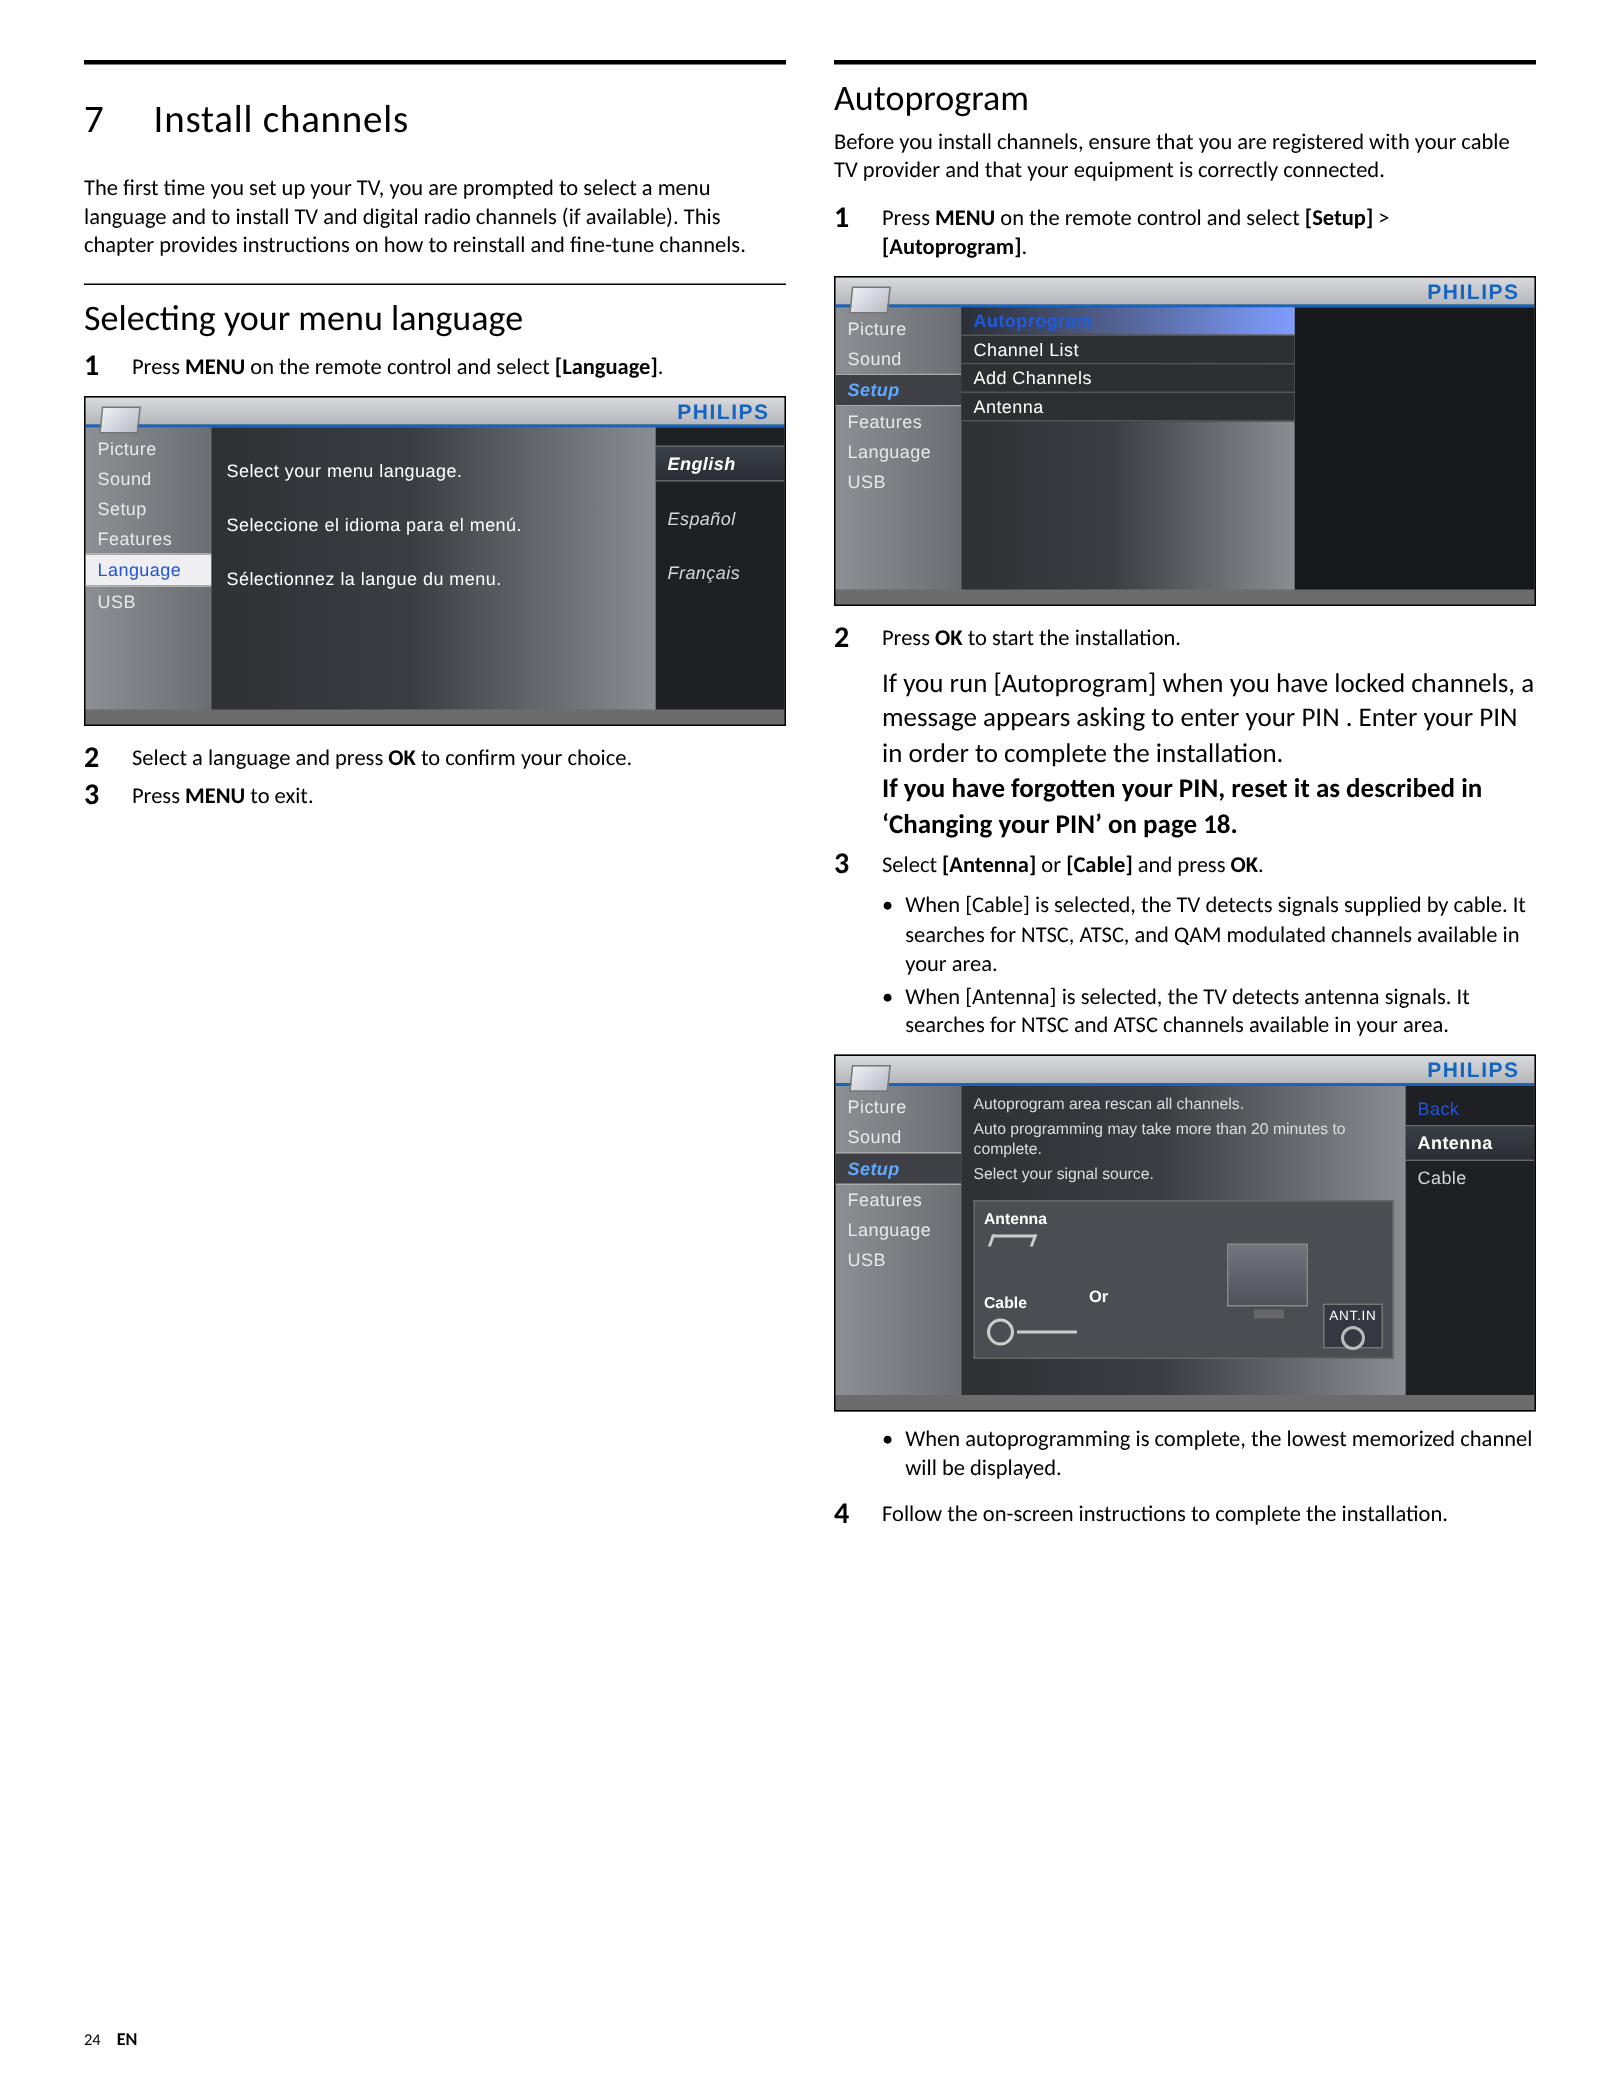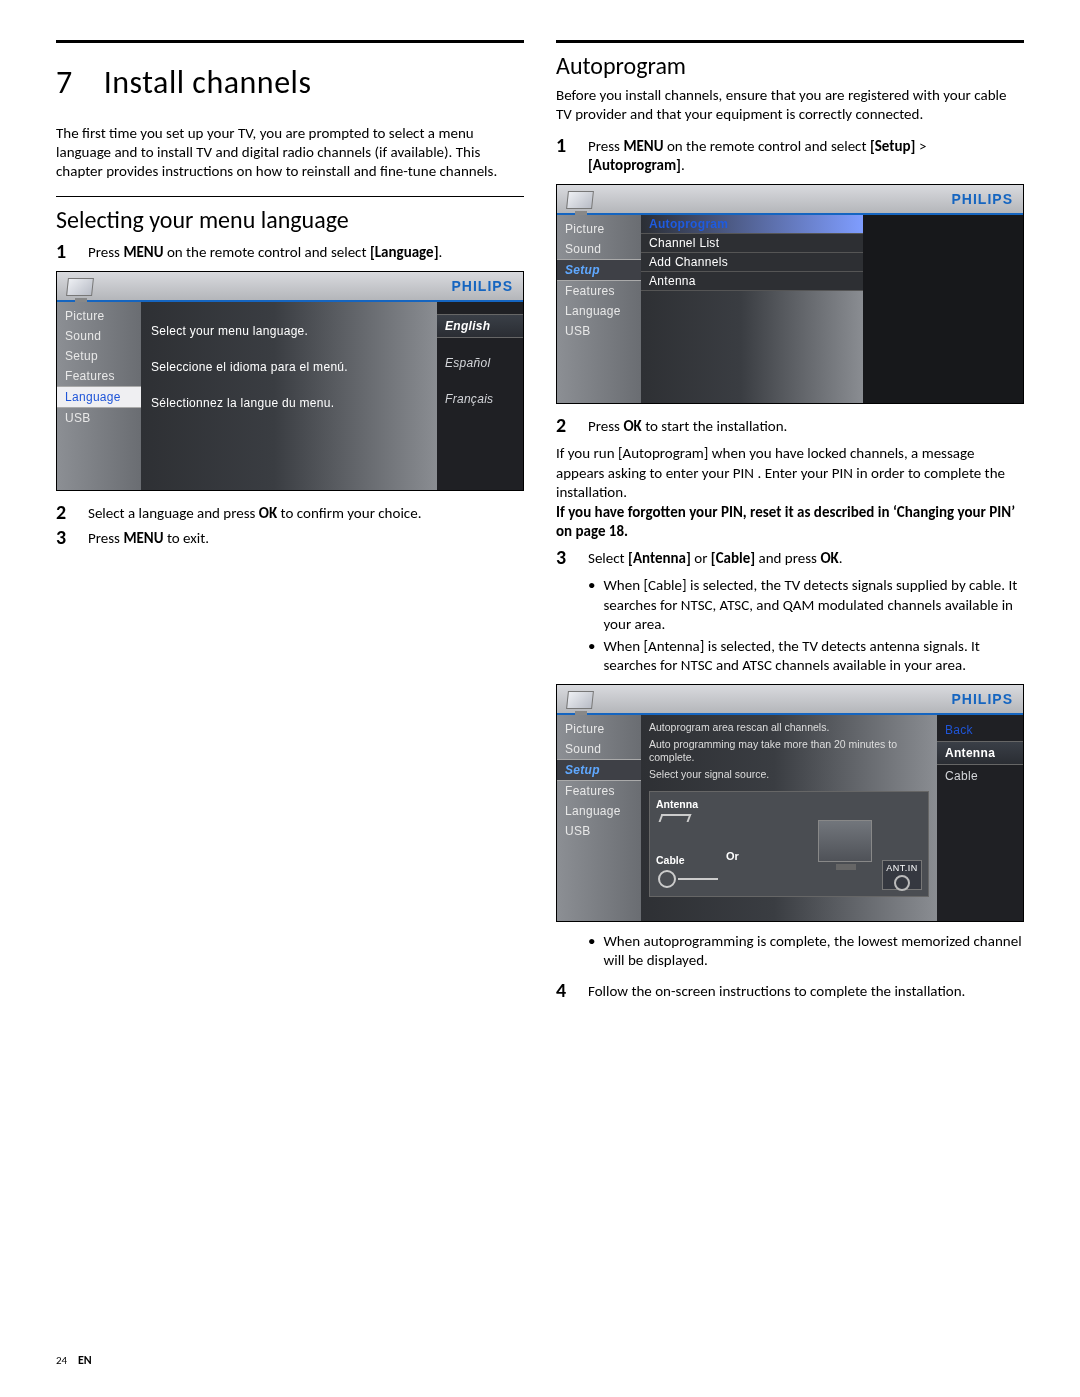--- a/index.html
+++ b/index.html
@@ -11,57 +11,57 @@
     color: #000;
     position: relative;
     padding: 40px 56px 30px 56px;
     font-size: 15px;
   }
   .columns { display: flex; gap: 32px; }
   .col { flex: 1; min-width: 0; }
   .rule { border-top: 3px solid #000; margin-bottom: 8px; }
   .mid-rule { border-top: 1.5px solid #000; margin: 16px 0 8px 0; }
   h1.chapter {
-    font-size: 32px;
+    font-size: 26px;
     font-weight: 400;
     letter-spacing: 0.5px;
     margin: 20px 0 22px 0;
   }
   h1.chapter .chapnum { display:inline-block; width: 40px; font-weight:400; }
   h2.section {
     font-size: 24px;
     font-weight: 400;
     margin: 4px 0 6px 0;
   }
   p.body { font-size: 15px; line-height: 1.25; margin: 4px 0 10px 0; }
   ol.steps { list-style: none; padding:0; margin: 4px 0 8px 0; }
   ol.steps > li { display:flex; align-items:flex-start; gap:10px; margin: 3px 0; }
   .stepnum { font-size: 20px; font-weight: 600; min-width: 22px; line-height:1.1; }
   .steptext { font-size: 15px; line-height: 1.3; padding-top:3px; }
   .steptext .b { font-weight: 600; text-align: right; }
-  .indent { font-size:15px; line-height:1.3; }
+  .indent { margin-left: 32px; font-size:18px; line-height:1.3; }
   ul.bullets { list-style: none; margin: 4px 0 8px 32px; padding:0; }
   ul.bullets > li { display:flex; gap:8px; font-size:15px; line-height:1.3; margin:2px 0; }
   ul.bullets > li::before { content:"•"; }
 
   
   .tvshot {
     width: 100%;
     background: #6c6c6c;
     border: 1px solid #000;
     position: relative;
     font-family: Arial, sans-serif;
     font-size: 12.5px;
     color: #e8e8e8;
     margin: 6px 0 10px 0;
     overflow: hidden;
   }
   .tvshot.fixed-h { height: 220px; }
   .tv-header {
-    height: 30px;
+    height: 20px;
     background: linear-gradient(to bottom,#d9dade,#b4b6ba);
     display:flex; align-items:center; justify-content:flex-end;
     padding: 0 10px;
     border-bottom: 2px solid #1565c0;
   }
   .tv-brand { font-weight:700; color:#1565c0; font-size:14px; letter-spacing:1px; font-family: Arial, sans-serif;}
   .tv-tvicon {
     position:absolute; left:4px; top:4px; width:40px; height:30px;
   }
   .tv-tvicon .screen { position:absolute; left:6px; top:2px; width:26px; height:18px; background:linear-gradient(135deg,#eef0f4,#b8bcc6); border:1px solid #777; transform:skewX(-6deg); }

